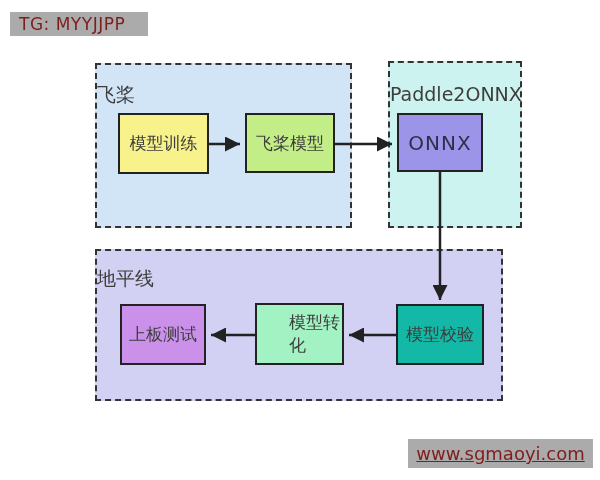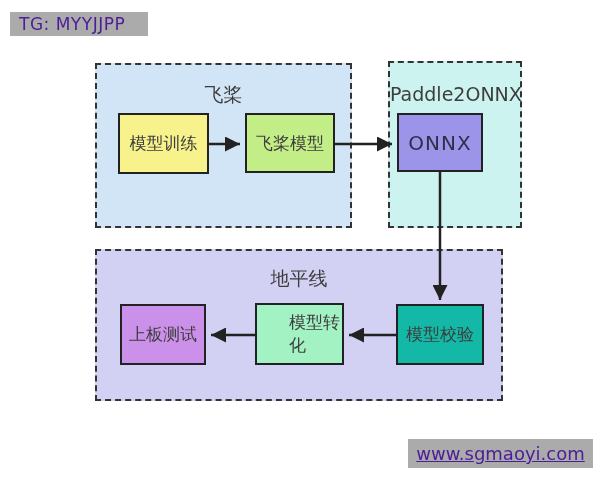--- a/index.html
+++ b/index.html
@@ -12,21 +12,21 @@
     position: relative;
     width: 600px; height: 480px;
     background: #ffffff;
     overflow: hidden;
   }
 
   
   .badge {
     position: absolute;
     background: #ababab;
-    color: #4c1d95;
+    color: #7f1d1d;
     display: flex;
     align-items: center;
   }
   .badge-top {
     left: 10px; top: 12px;
     width: 138px; height: 24px;
     font-size: 17px;
     padding-left: 9px;
     letter-spacing: 0.5px;
   }
@@ -39,21 +39,20 @@
   }
 
   
   .group {
     position: absolute;
     border: 2.5px dashed #333333;
   }
   .group-title {
     position: absolute;
     width: 100%;
-    text-align: center;
     color: #3d3d3d;
     font-size: 19px;
   }
   .group-paddle      { left: 95px;  top: 63px;  width: 257px; height: 165px; }
   .group-paddle2onnx { left: 368px; top: 61px;  width: 134px; height: 167px; margin-left: 20px; }
   .group-horizon     { left: 95px;  top: 249px; width: 408px; height: 152px; }
   .group-paddle      .group-title { top: 17px; }
   .group-paddle2onnx .group-title { top: 20px; }
   .group-horizon     .group-title { top: 15px; }
 

